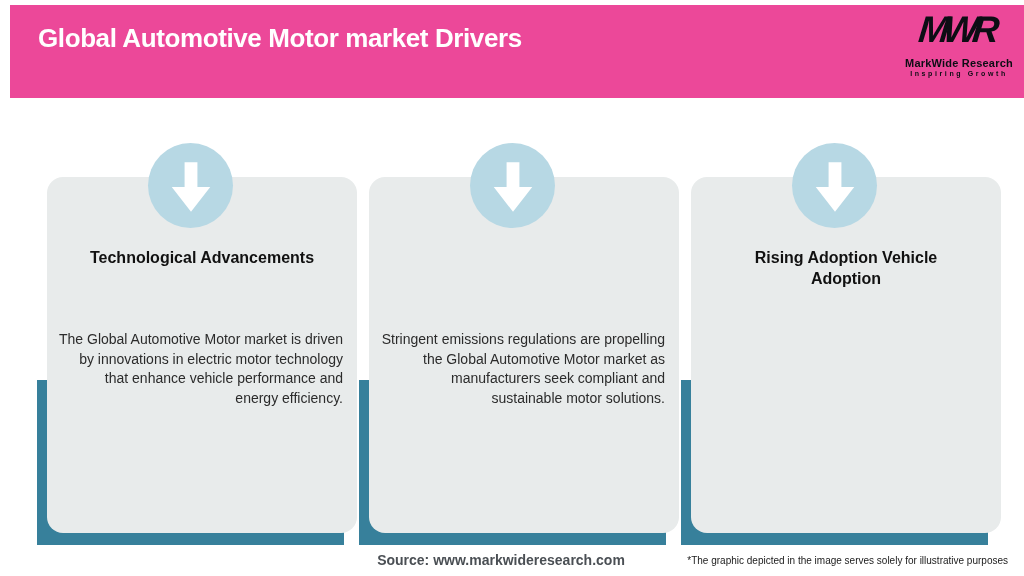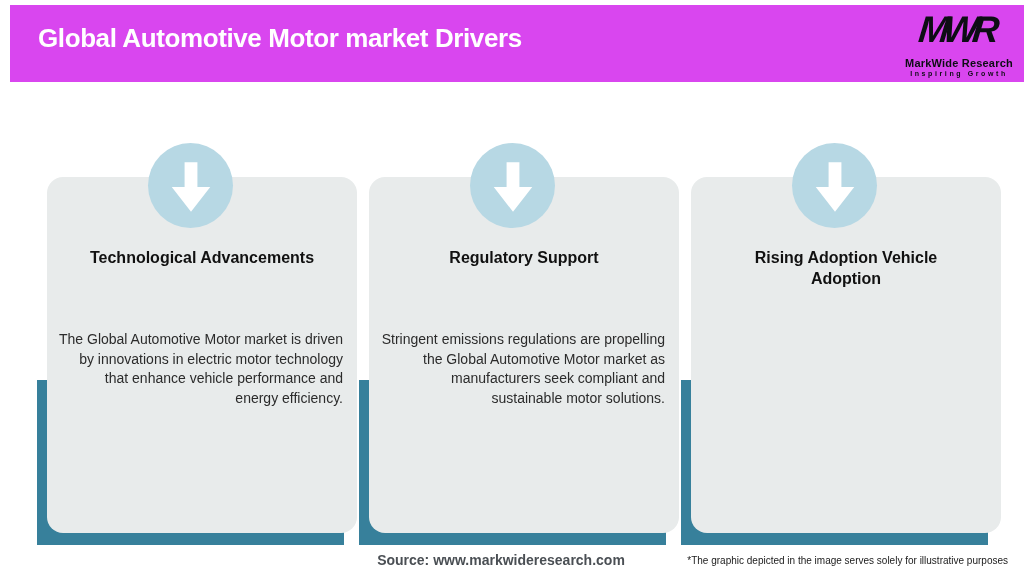--- a/index.html
+++ b/index.html
@@ -1,21 +1,21 @@
 <!DOCTYPE html>
 <html><head>
 <meta charset="utf-8">
 <style>
   html,body{margin:0;padding:0;background:#ffffff;}
   #canvas{
     position:relative;width:1024px;height:576px;background:#ffffff;
     font-family:"Liberation Sans","DejaVu Sans",sans-serif;overflow:hidden;
   }
   
-  .header{position:absolute;left:10px;top:5px;width:1014px;height:77px;background:#d946ef;}
+  .header{position:absolute;left:10px;top:5px;width:1014px;height:93px;background:#ec4899;}
   .header-title{
     position:absolute;left:28px;top:18px;color:#ffffff;font-size:26px;font-weight:bold;
     letter-spacing:-0.4px;white-space:nowrap;
   }
   
   .logo{position:absolute;right:6px;top:8px;width:118px;text-align:center;color:#0d0d14;}
   .logo-mwr{
     font-size:37px;font-weight:bold;font-style:italic;letter-spacing:-6px;line-height:34px;
     transform:skewX(-6deg);padding-right:6px;
   }
@@ -75,21 +75,20 @@
     <div class="card-title">Technological Advancements</div>
     <div class="card-body">The Global Automotive Motor market is driven by innovations in electric motor technology that enhance vehicle performance and energy efficiency.</div>
   </div>
   <div class="circle ci1">
     <svg width="44" height="52" viewBox="0 0 48 56">
       <path d="M17 1 H31 V28 H45 L24 55 L3 28 H17 Z" fill="#ffffff"></path>
     </svg>
   </div>
 
   <div class="card c2">
-    <div class="card-title">Regulatory Support</div>
     <div class="card-body">Stringent emissions regulations are propelling the Global Automotive Motor market as manufacturers seek compliant and sustainable motor solutions.</div>
   </div>
   <div class="circle ci2">
     <svg width="44" height="52" viewBox="0 0 48 56">
       <path d="M17 1 H31 V28 H45 L24 55 L3 28 H17 Z" fill="#ffffff"></path>
     </svg>
   </div>
 
   <div class="card c3">
     <div class="card-title">Rising Adoption Vehicle Adoption</div>

